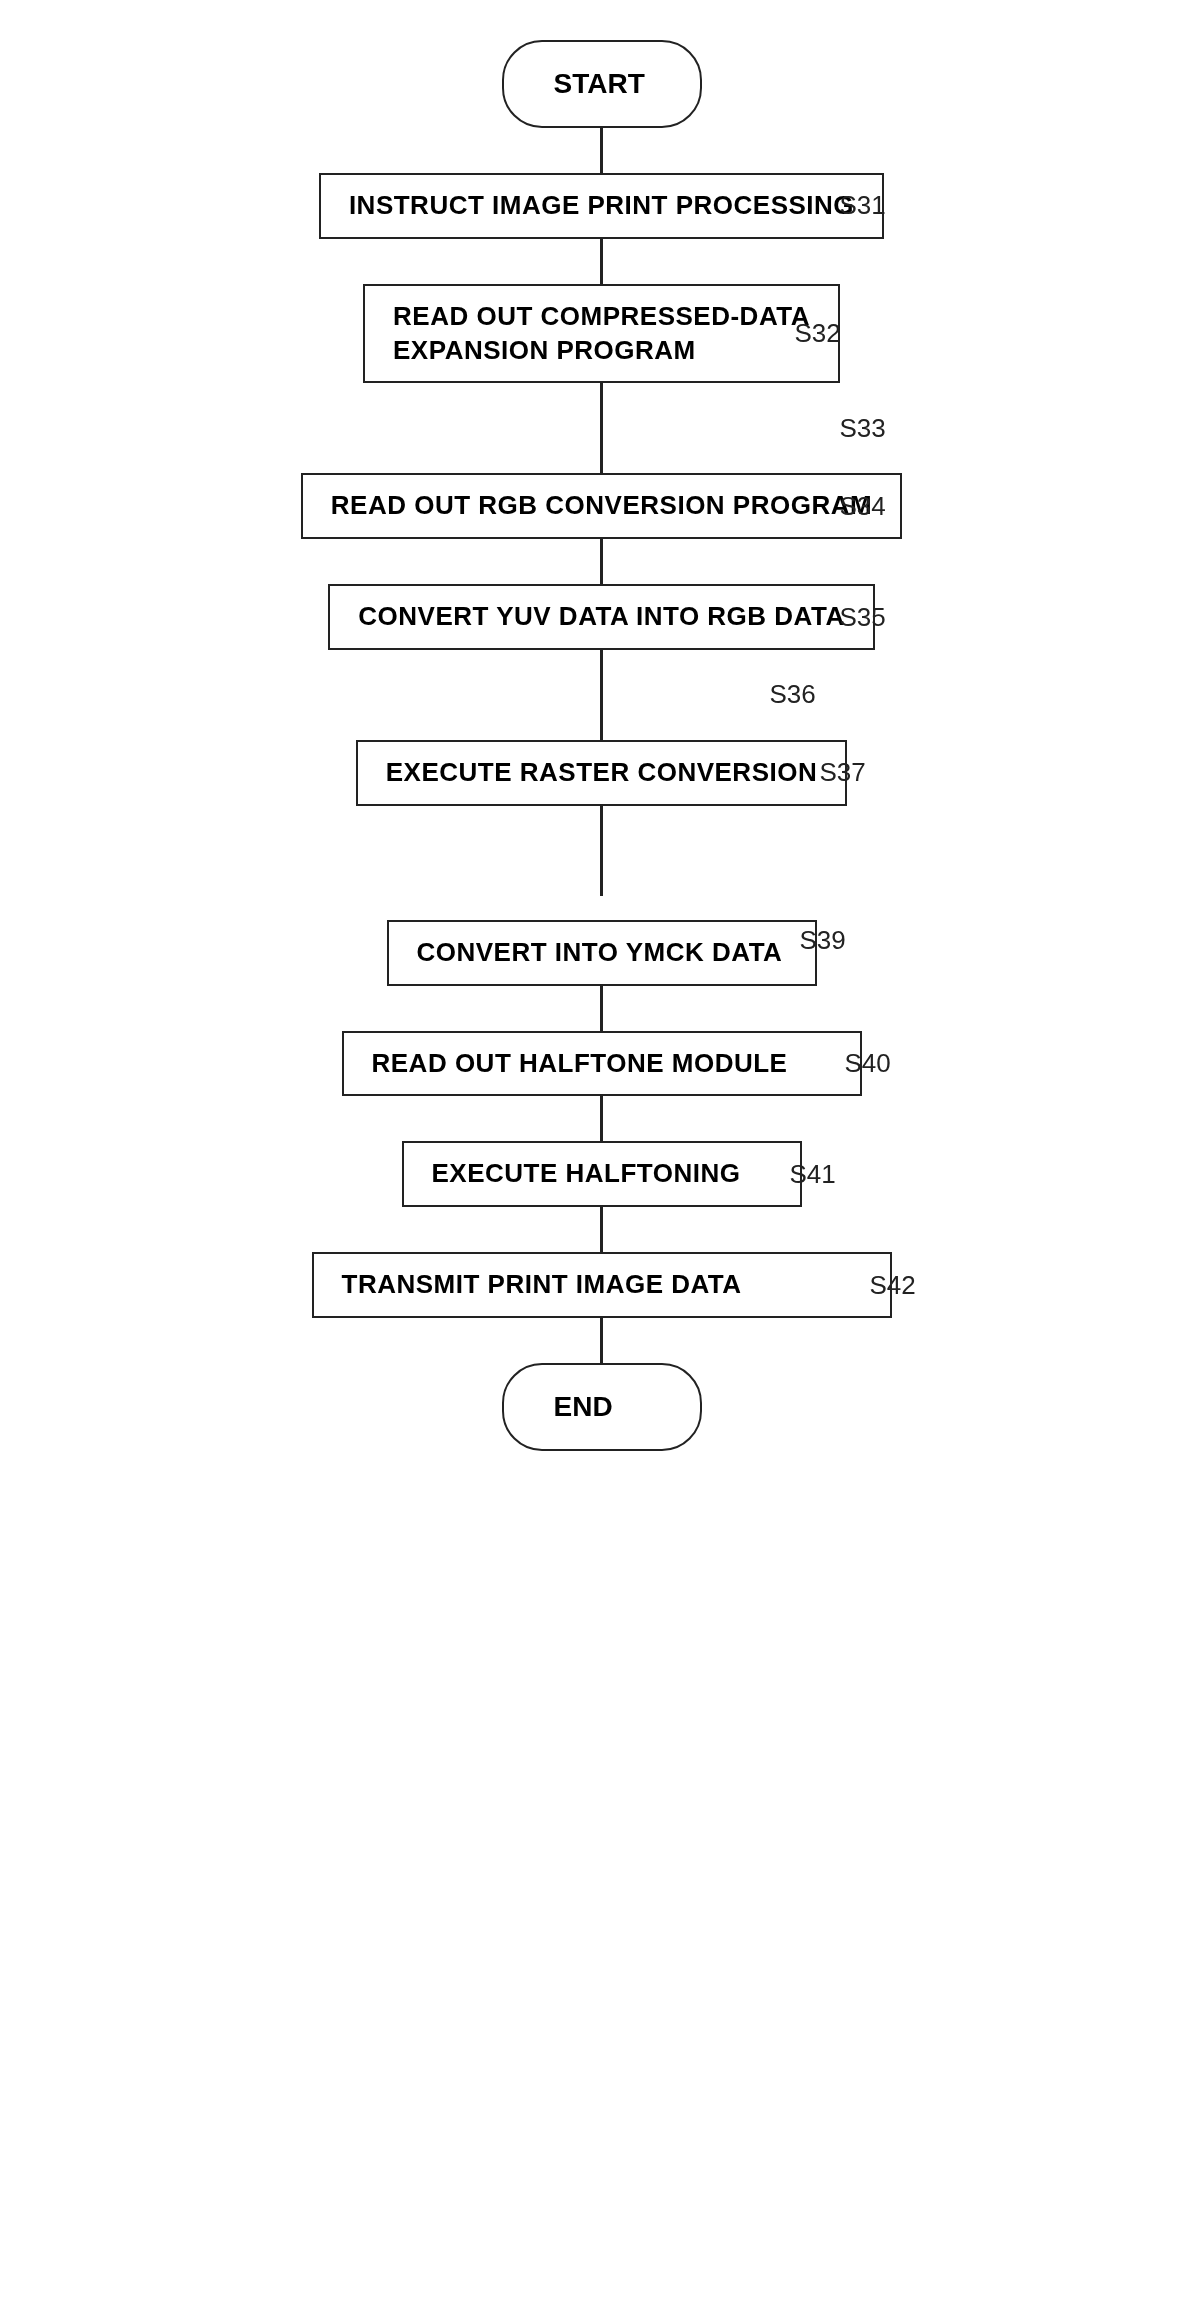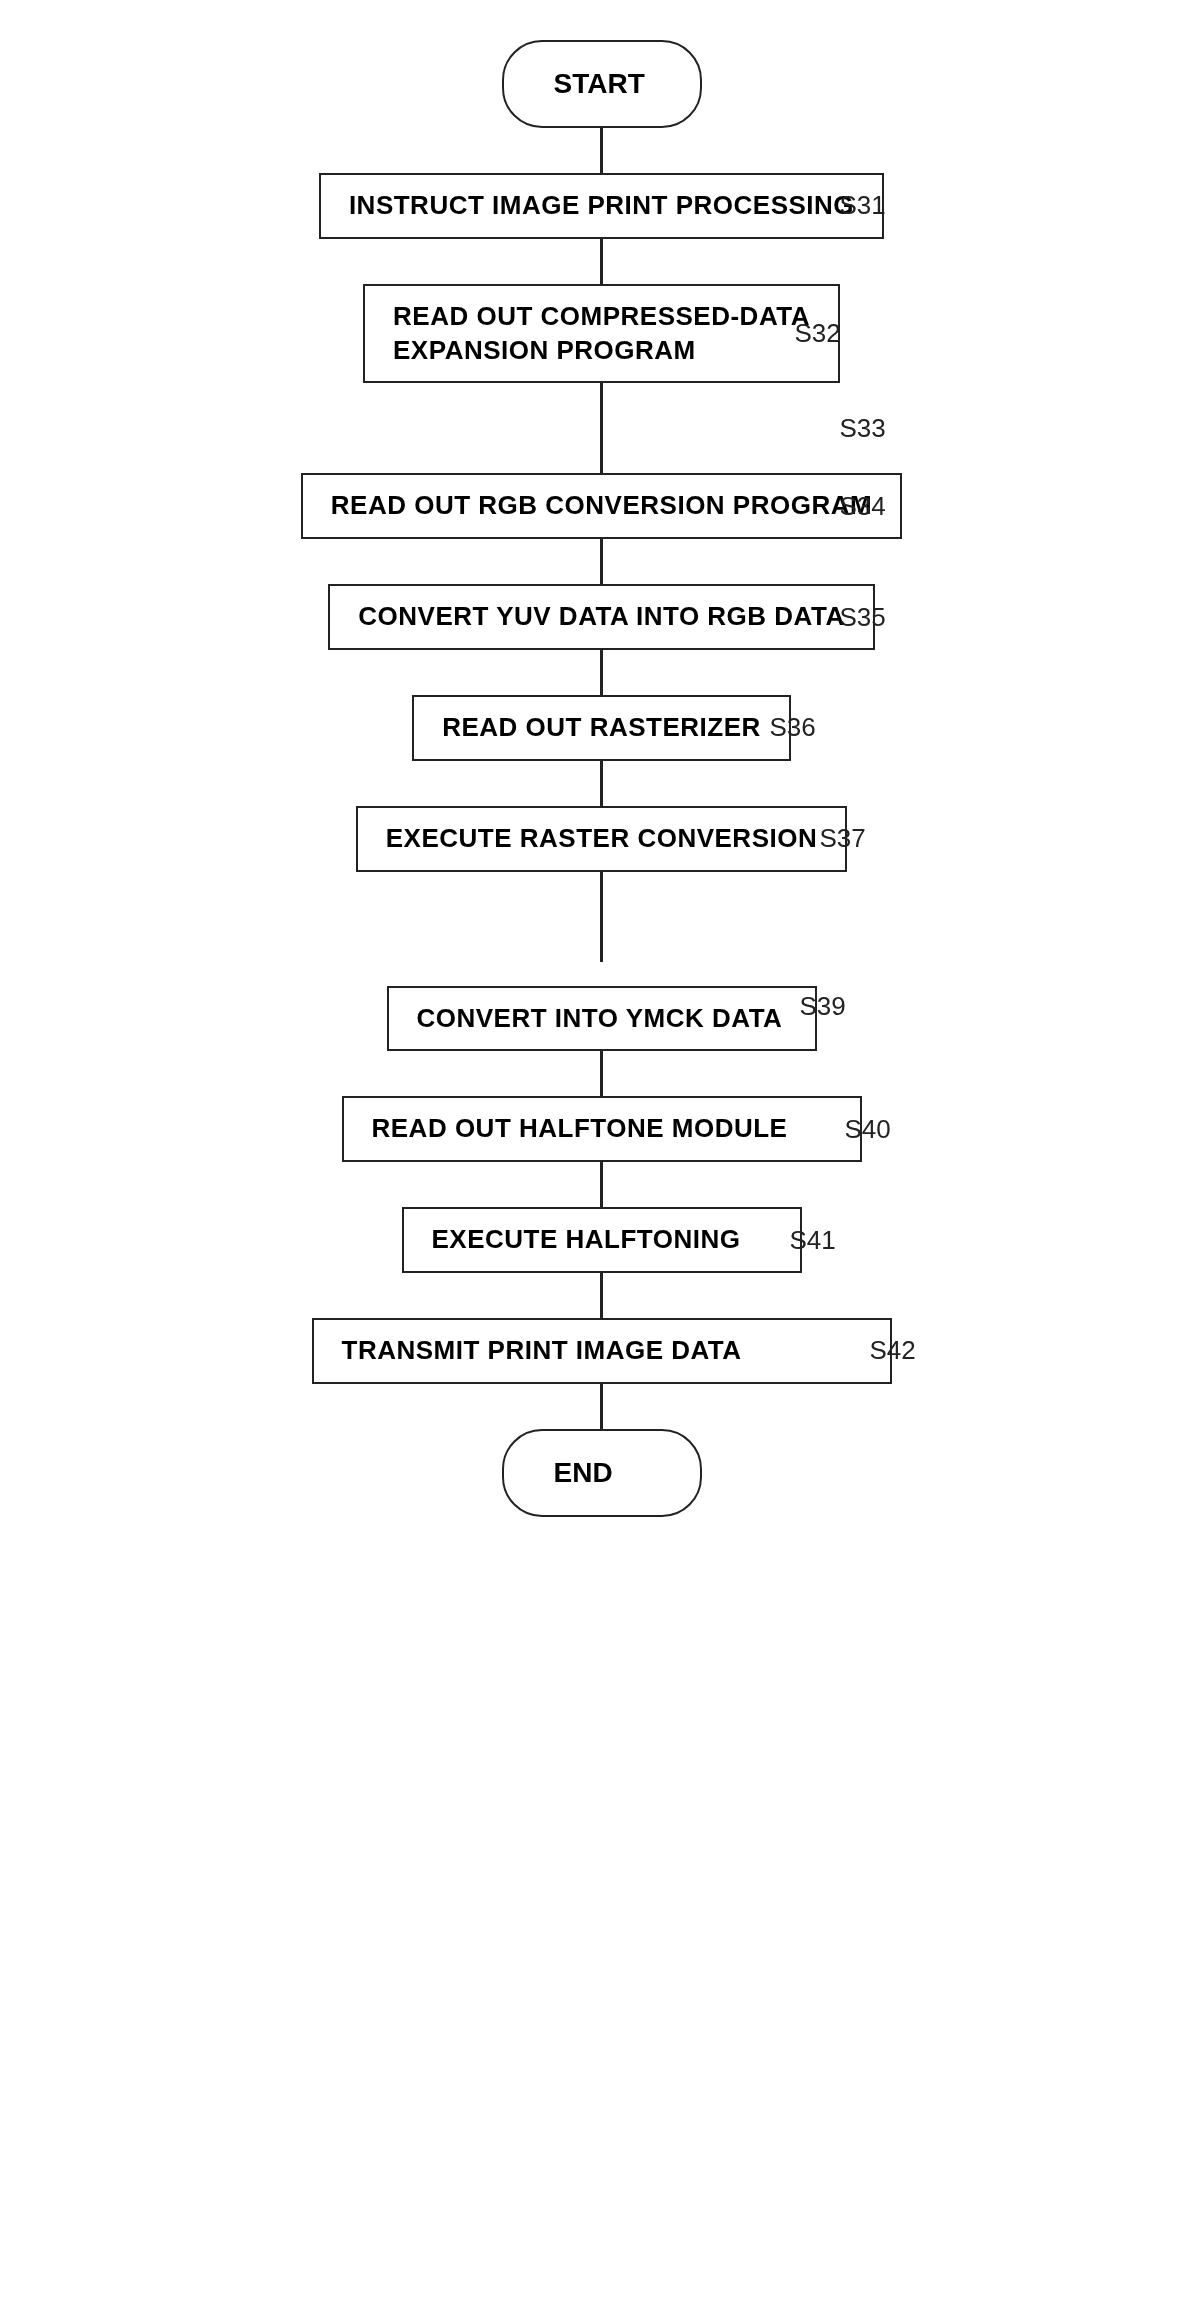--- a/index.html
+++ b/index.html
@@ -139,21 +139,20 @@
     <div class="step-row">
       <div class="box">CONVERT YUV DATA INTO RGB DATA</div>
       <span class="step-label">S35</span>
     </div>
   </div>
 
   <div class="connector connector-medium"></div>
 
   <div class="node-wrapper">
     <div class="step-row">
-      <div class="box" style="min-width:350px; max-width:500px;">READ OUT RASTERIZER</div>
       <span class="step-label" style="left: calc(50% + 150px);">S36</span>
     </div>
   </div>
 
   <div class="connector connector-medium"></div>
 
   <div class="node-wrapper">
     <div class="step-row">
       <div class="box" style="min-width:450px; max-width:620px;">EXECUTE RASTER CONVERSION</div>
       <span class="step-label" style="left: calc(50% + 200px);">S37</span>

